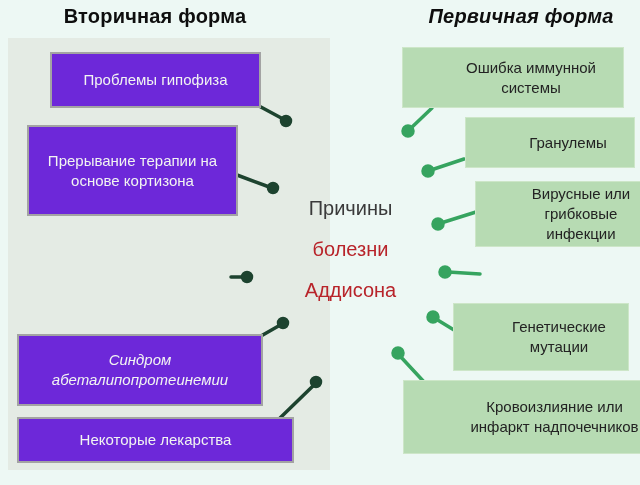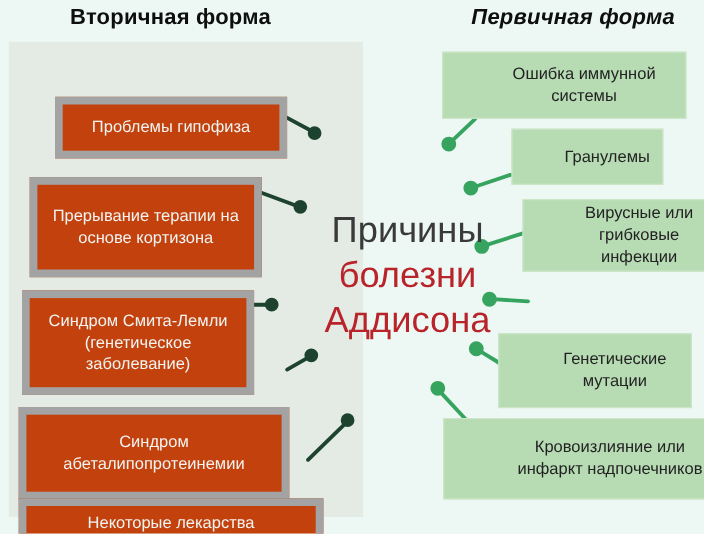--- a/index.html
+++ b/index.html
@@ -47,52 +47,51 @@
     display: flex;
     align-items: center;
     justify-content: center;
     text-align: center;
     white-space: pre-line;
     font-size: 15px;
     line-height: 1.32;
     padding: 4px 8px;
   }
   .dark {
-    background: #c2410c;
-    border: 7px solid #a3a3a3;
+    background: #6d28d9;
+    border: 2px solid #a3a3a3;
     color: #f2f4f2;
-    margin-top: 36px;
   }
   .light {
     background: #b7dbb3;
     border: 1px solid #cde6c8;
     color: #232323;
     padding-left: 44px;
   }
   
   .l1 { left: 50px; top: 52px;  width: 211px; height: 56px; }
   .l2 { left: 27px; top: 125px; width: 211px; height: 91px; }
   .l3 { left: 20px; top: 228px; width: 211px; height: 95px; }
-  .l4 { left: 17px; top: 334px; width: 246px; height: 84px; }
+  .l4 { left: 17px; top: 334px; width: 246px; height: 72px; font-style: italic; }
   .l5 { left: 17px; top: 417px; width: 277px; height: 46px; text-align: right; }
   
   .r1 { left: 402px; top: 47px;  width: 222px; height: 61px; }
-  .r2 { left: 465px; top: 117px; width: 138px; height: 51px; }
+  .r2 { left: 465px; top: 117px; width: 170px; height: 51px; }
   .r3 { left: 475px; top: 181px; width: 176px; height: 66px; }
   .r4 { left: 480px; top: 258px; width: 143px; height: 35px; }
   .r5 { left: 453px; top: 303px; width: 176px; height: 68px; }
   .r6 { left: 403px; top: 380px; width: 267px; height: 74px; }
 
   .center-title {
     position: absolute;
-    left: 288px; top: 188px;
+    left: 268px; top: 188px;
     width: 165px;
     z-index: 2;
     text-align: center;
-    font-size: 33px;
+    font-size: 20px;
     line-height: 41px;
     color: #3a3a3a;
   }
   .center-title .accent { color: #b8242a; }
 </style>
 </head>
 <body>
 
 <div class="stage">
 
@@ -128,23 +127,20 @@
       <circle cx="398" cy="353" r="5"></circle>
     </g>
   </svg>
 
   <div class="heading secondary">Вторичная форма</div>
   <div class="heading primary">Первичная форма</div>
 
   <div class="cause-box dark l1">Проблемы гипофиза</div>
   <div class="cause-box dark l2">Прерывание терапии на
 основе кортизона</div>
-  <div class="cause-box dark l3">Синдром Смита-Лемли
-(генетическое
-заболевание)</div>
   <div class="cause-box dark l4">Синдром
 абеталипопротеинемии</div>
   <div class="cause-box dark l5">Некоторые лекарства</div>
 
   <div class="cause-box light r1">Ошибка иммунной системы</div>
   <div class="cause-box light r2">Гранулемы</div>
   <div class="cause-box light r3">Вирусные или
 грибковые
 инфекции</div>
   <div class="cause-box light r5">Генетические

